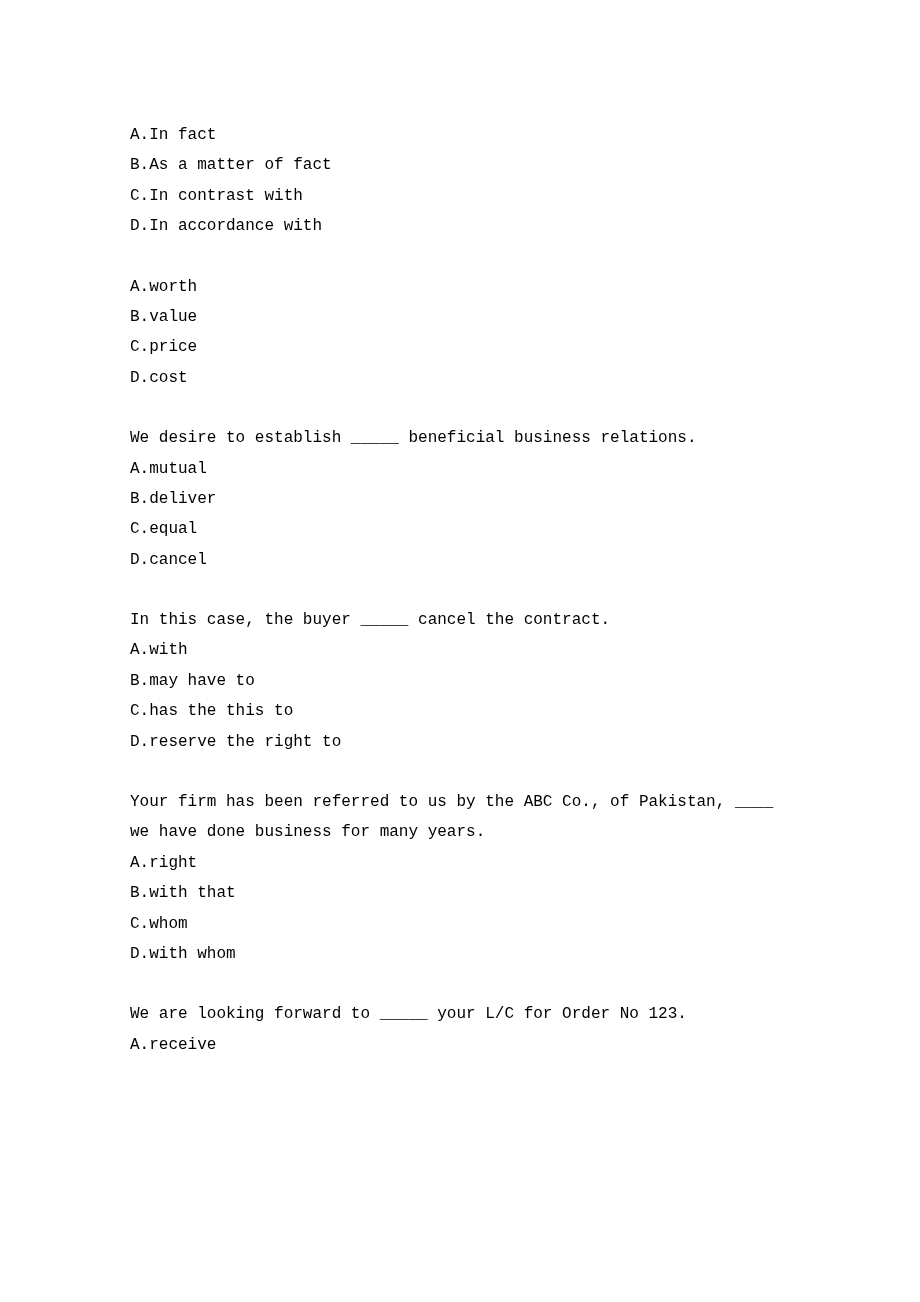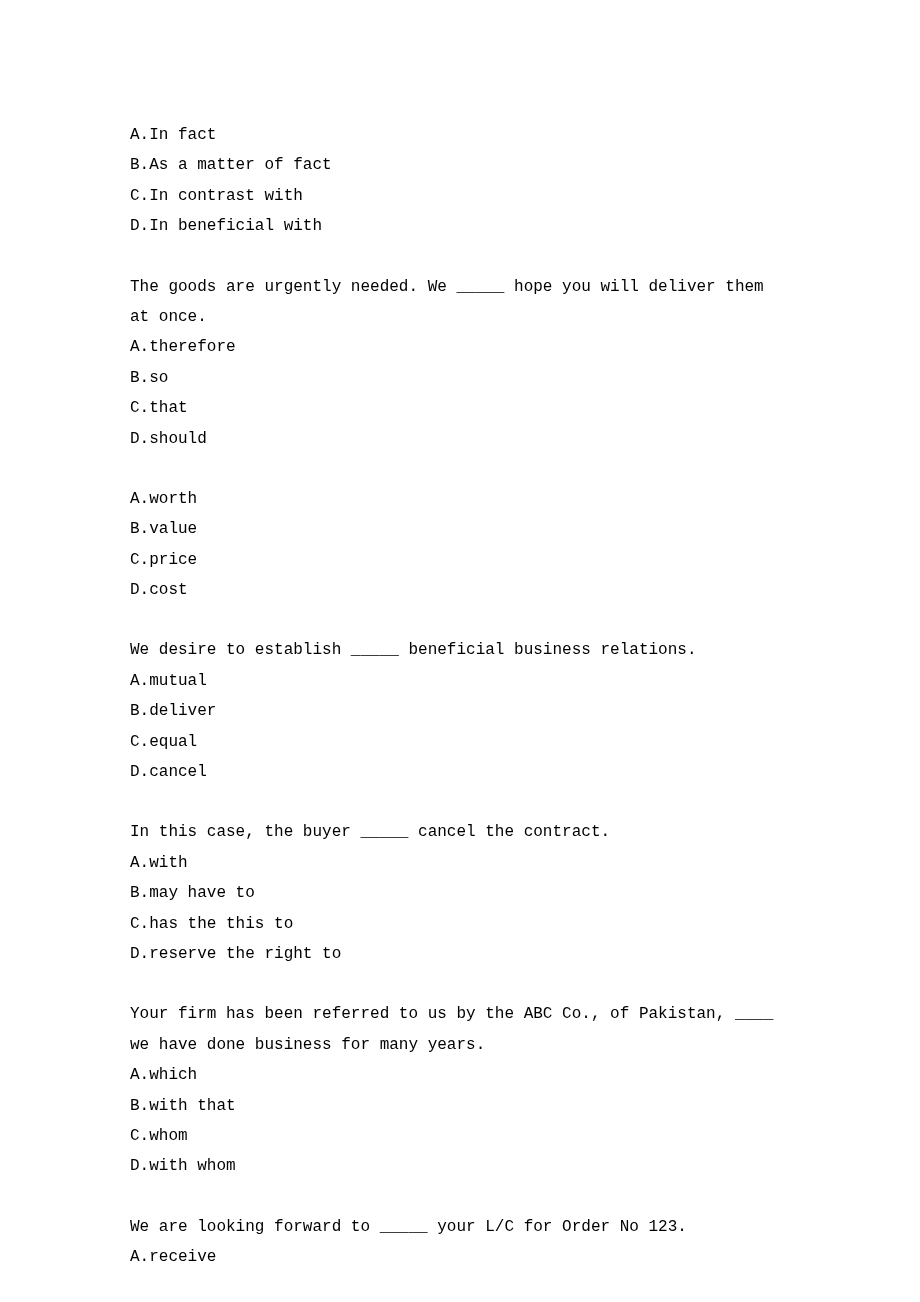--- a/index.html
+++ b/index.html
@@ -30,30 +30,23 @@
 </style>
 </head>
 <body>
 
 <div class="page">
 
   <div class="block">
     <span class="option">A.In fact</span>
     <span class="option">B.As a matter of fact</span>
     <span class="option">C.In contrast with</span>
-    <span class="option">D.In beneficial with</span>
+    <span class="option">D.In accordance with</span>
   </div>
 
-  <div class="block">
-    <span class="stem">The goods are urgently needed. We _____ hope you will deliver them at once.</span>
-    <span class="option">A.therefore</span>
-    <span class="option">B.so</span>
-    <span class="option">C.that</span>
-    <span class="option">D.should</span>
-  </div>
 
   <div class="block">
     <span class="option">A.worth</span>
     <span class="option">B.value</span>
     <span class="option">C.price</span>
     <span class="option">D.cost</span>
   </div>
 
   <div class="block">
     <span class="stem">We desire to establish _____ beneficial business relations.</span>
@@ -66,21 +59,21 @@
   <div class="block">
     <span class="stem">In this case, the buyer _____ cancel the contract.</span>
     <span class="option">A.with</span>
     <span class="option">B.may have to</span>
     <span class="option">C.has the this to</span>
     <span class="option">D.reserve the right to</span>
   </div>
 
   <div class="block">
     <span class="stem">Your firm has been referred to us by the ABC Co., of Pakistan, ____ we have done business for many years.</span>
-    <span class="option">A.which</span>
+    <span class="option">A.right</span>
     <span class="option">B.with that</span>
     <span class="option">C.whom</span>
     <span class="option">D.with whom</span>
   </div>
 
   <div class="block">
     <span class="stem">We are looking forward to _____ your L/C for Order No 123.</span>
     <span class="option">A.receive</span>
 
   </div>

